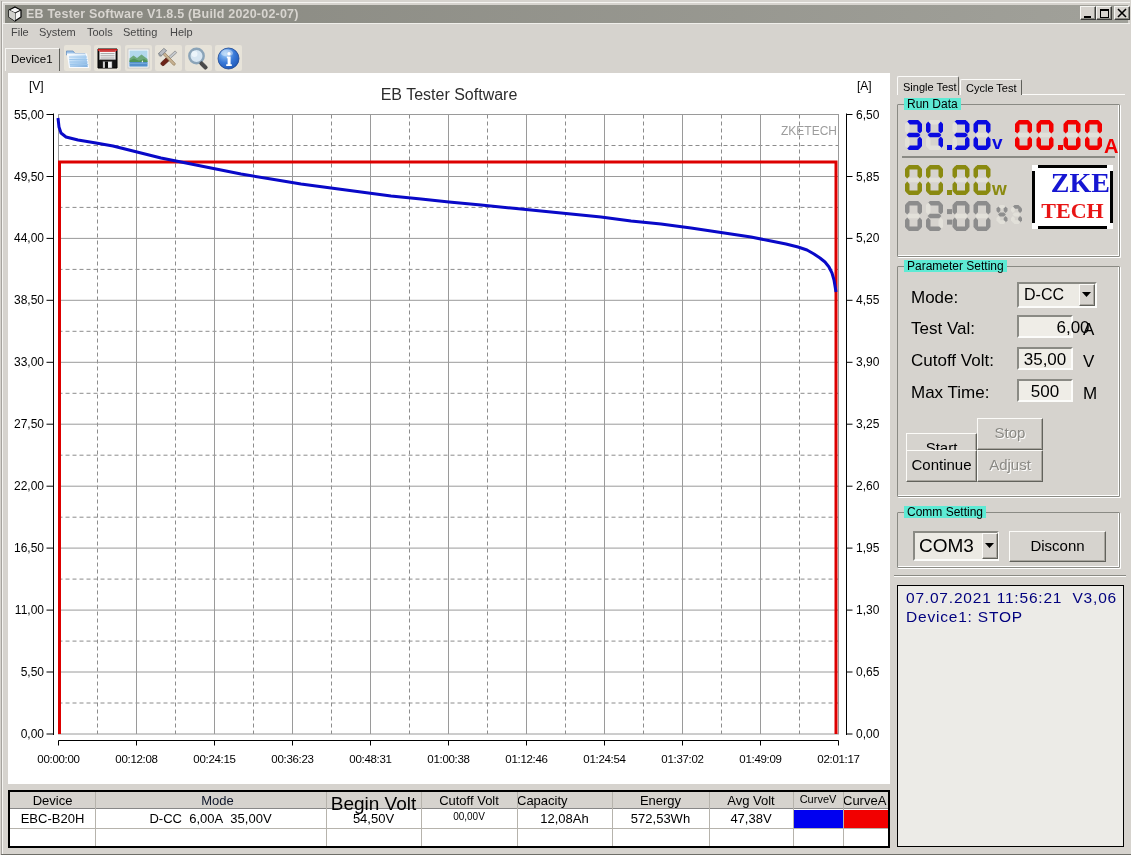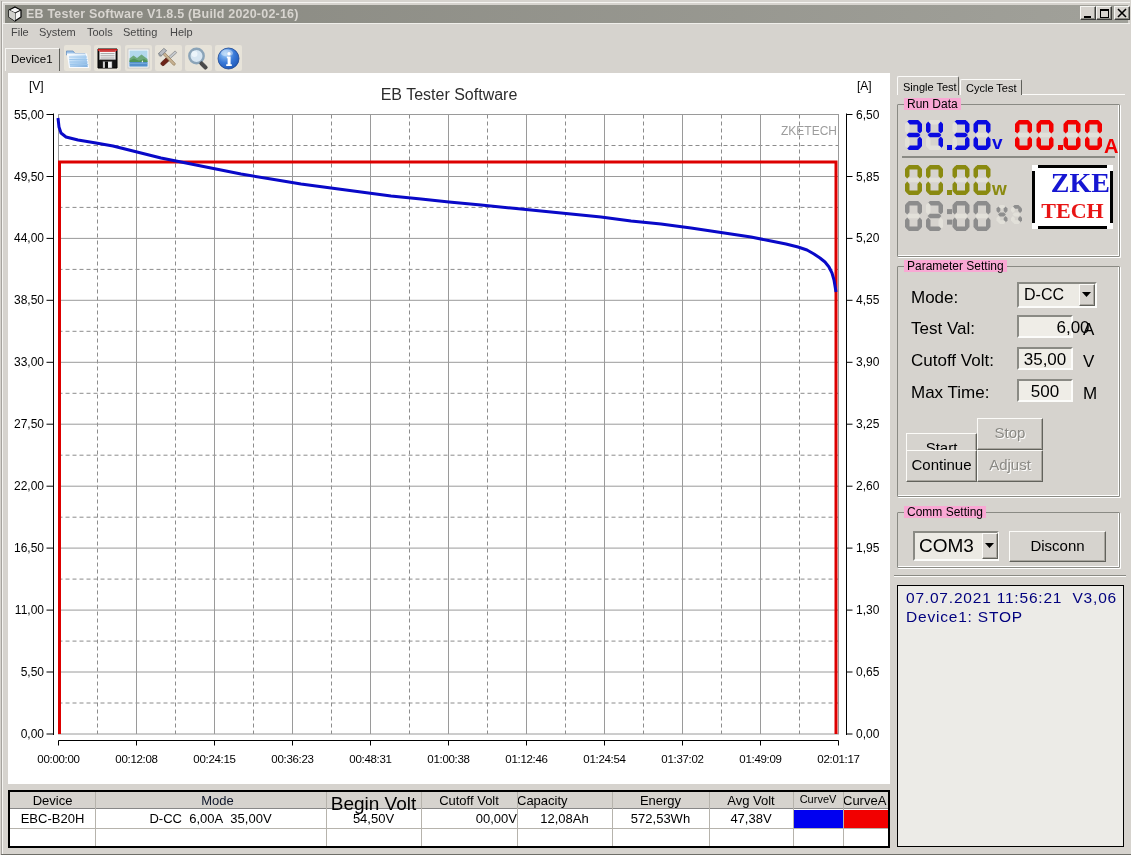--- a/index.html
+++ b/index.html
@@ -1,38 +1,38 @@
 <!DOCTYPE html>
 <html><head><meta charset="utf-8"><style>
 *{margin:0;padding:0;box-sizing:border-box}
 body{font-family:"Liberation Sans",sans-serif;background:#d6d3ce}
 #win{position:relative;width:1131px;height:855px;background:#d6d3ce;overflow:hidden;
  border-top:1px solid #d6d3ce;border-left:1px solid #d6d3ce;}
 .abs{position:absolute}
 .gbox{position:absolute;border:1px solid #8a8a84;border-radius:1px;box-shadow:1px 1px 0 #ffffff, -1px -1px 0 #ffffff inset}
-.glab{position:absolute;background:#f9a8d4;font-size:12px;color:#000;padding:0 3px;line-height:12px}
+.glab{position:absolute;background:#5eead4;font-size:12px;color:#000;padding:0 3px;line-height:12px}
 .btn{position:absolute;background:#d6d3ce;border-top:1px solid #fcfbf8;border-left:1px solid #fcfbf8;border-right:1px solid #62625c;border-bottom:1px solid #62625c;box-shadow:inset -1px -1px 0 #a9a69f;color:#000;text-align:center;font-size:15px}
 .btn.dis{color:#8a8984;text-shadow:1px 1px 0 #fff}
 .sunk{position:absolute;border-top:2px solid #8a8a84;border-left:2px solid #8a8a84;border-right:2px solid #fcfcfa;border-bottom:2px solid #fcfcfa;background:#f0eee9}
 </style></head><body>
 <div id="win">
 <div class="abs" style="left:0;top:0;width:1131px;height:2px;background:#d6d3ce"></div>
 <div class="abs" style="left:1;top:1px;width:1129px;height:1px;background:#f5f4f1"></div>
 <div class="abs" style="left:0;top:0;width:1px;height:855px;background:#a6a39e"></div>
 <div class="abs" style="left:1px;top:1px;width:1px;height:853px;background:#f5f4f1"></div>
 <div class="abs" style="left:0;top:853px;width:1131px;height:1px;background:#6e6e68"></div>
 
 <div class="abs" style="left:4px;top:4px;width:1123px;height:18px;background:linear-gradient(to right,#87877f,#a1a19a)"></div>
 <div class="abs" style="left:6px;top:5px;width:16px;height:16px"><svg width="16" height="16" viewBox="0 0 16 16">
 <path d="M8 1 L14 4 L14 11 L8 15 L2 11 L2 4 Z" fill="#f4f4f4" stroke="#000" stroke-width="1.2"></path>
 <path d="M2 4 L8 7 L14 4" fill="none" stroke="#000" stroke-width="1"></path>
 <path d="M8 7 L8 15" stroke="#000" stroke-width="1"></path>
 <path d="M8 7 L2 4 L2 11 L8 15 Z" fill="#d0d0cc"></path>
 </svg></div>
-<div class="abs" style="left:25px;top:6px;font-size:12.5px;font-weight:bold;color:#d8d5d0;letter-spacing:0.2px">EB Tester Software V1.8.5 (Build 2020-02-16)</div>
+<div class="abs" style="left:25px;top:6px;font-size:12.5px;font-weight:bold;color:#d8d5d0;letter-spacing:0.2px">EB Tester Software V1.8.5 (Build 2020-02-07)</div>
 <div class="abs" style="left:1079px;top:5px;width:16px;height:14px;background:#d6d3ce;border-top:1px solid #f5f5f2;border-left:1px solid #f5f5f2;border-right:1px solid #3c3c3a;border-bottom:1px solid #3c3c3a;box-shadow:-1px -1px 0 #8a8a84 inset">
       <div class="abs" style="left:3px;top:9px;width:7px;height:2px;background:#000"></div>
     </div>
 <div class="abs" style="left:1095px;top:5px;width:16px;height:14px;background:#d6d3ce;border-top:1px solid #f5f5f2;border-left:1px solid #f5f5f2;border-right:1px solid #3c3c3a;border-bottom:1px solid #3c3c3a;box-shadow:-1px -1px 0 #8a8a84 inset">
       <div class="abs" style="left:3px;top:2px;width:9px;height:9px;border:1px solid #000;border-top-width:2px"></div>
     </div>
 <div class="abs" style="left:1113px;top:5px;width:16px;height:14px;background:#d6d3ce;border-top:1px solid #f5f5f2;border-left:1px solid #f5f5f2;border-right:1px solid #3c3c3a;border-bottom:1px solid #3c3c3a;box-shadow:-1px -1px 0 #8a8a84 inset">
       <svg width="14" height="12" style="position:absolute;left:0;top:0">
         <path d="M3,2 L11,10 M11,2 L3,10" stroke="#000" stroke-width="1.6"></path>
       </svg>
@@ -441,21 +441,21 @@
 <div class="abs" style="left:325px;top:792px;width:95px;text-align:center;font-size:19px;color:#000">Begin Volt</div>
 <div class="abs" style="left:420px;top:792px;width:96px;text-align:center;font-size:13px;color:#000">Cutoff Volt</div>
 <div class="abs" style="left:516px;top:792px;width:95px;font-size:13px;color:#000">Capacity</div>
 <div class="abs" style="left:611px;top:792px;width:97px;text-align:center;font-size:13px;color:#000">Energy</div>
 <div class="abs" style="left:708px;top:792px;width:84px;text-align:center;font-size:13px;color:#000">Avg Volt</div>
 <div class="abs" style="left:792px;top:792px;width:50px;text-align:center;font-size:11px;color:#000">CurveV</div>
 <div class="abs" style="left:842px;top:792px;width:24px;text-align:center;font-size:13px;color:#000">CurveA</div>
 <div class="abs" style="left:9px;top:810px;width:85px;text-align:center;font-size:13px;color:#000;white-space:nowrap">EBC-B20H</div>
 <div class="abs" style="left:94px;top:810px;width:231px;text-align:center;font-size:13px;color:#000;white-space:nowrap">D-CC&nbsp;&nbsp;6,00A&nbsp;&nbsp;35,00V</div>
 <div class="abs" style="left:325px;top:810px;width:95px;text-align:center;font-size:13px;color:#000;white-space:nowrap">54,50V</div>
-<div class="abs" style="left:420px;top:810px;width:96px;text-align:right;font-size:13px;color:#000;white-space:nowrap">00,00V</div>
+<div class="abs" style="left:420px;top:810px;width:96px;text-align:center;font-size:10px;color:#000;white-space:nowrap">00,00V</div>
 <div class="abs" style="left:516px;top:810px;width:95px;text-align:center;font-size:13px;color:#000;white-space:nowrap">12,08Ah</div>
 <div class="abs" style="left:611px;top:810px;width:97px;text-align:center;font-size:13px;color:#000;white-space:nowrap">572,53Wh</div>
 <div class="abs" style="left:708px;top:810px;width:84px;text-align:center;font-size:13px;color:#000;white-space:nowrap">47,38V</div>
 <div class="abs" style="left:94px;top:791px;width:1px;height:54px;background:#b6b3ac"></div>
 <div class="abs" style="left:325px;top:791px;width:1px;height:54px;background:#b6b3ac"></div>
 <div class="abs" style="left:420px;top:791px;width:1px;height:54px;background:#b6b3ac"></div>
 <div class="abs" style="left:516px;top:791px;width:1px;height:54px;background:#b6b3ac"></div>
 <div class="abs" style="left:611px;top:791px;width:1px;height:54px;background:#b6b3ac"></div>
 <div class="abs" style="left:708px;top:791px;width:1px;height:54px;background:#b6b3ac"></div>
 <div class="abs" style="left:792px;top:791px;width:1px;height:54px;background:#b6b3ac"></div>

